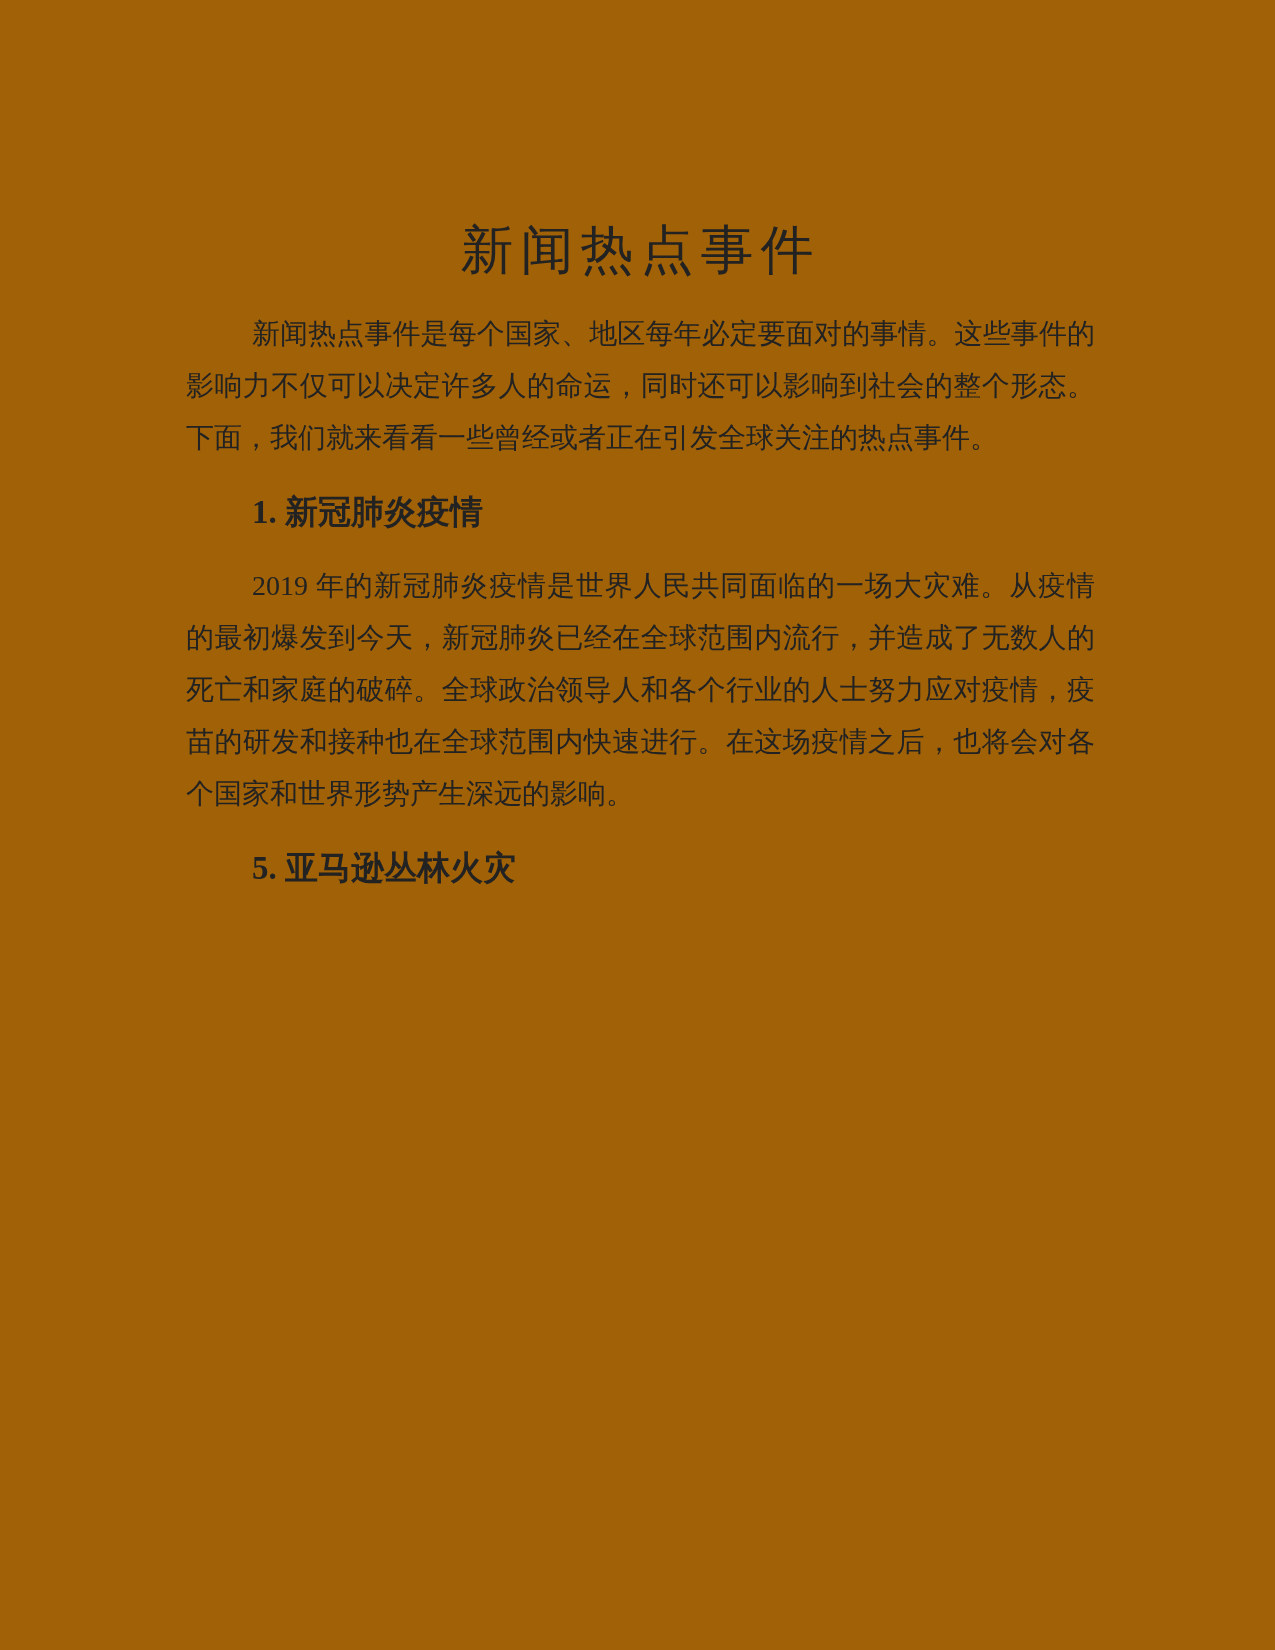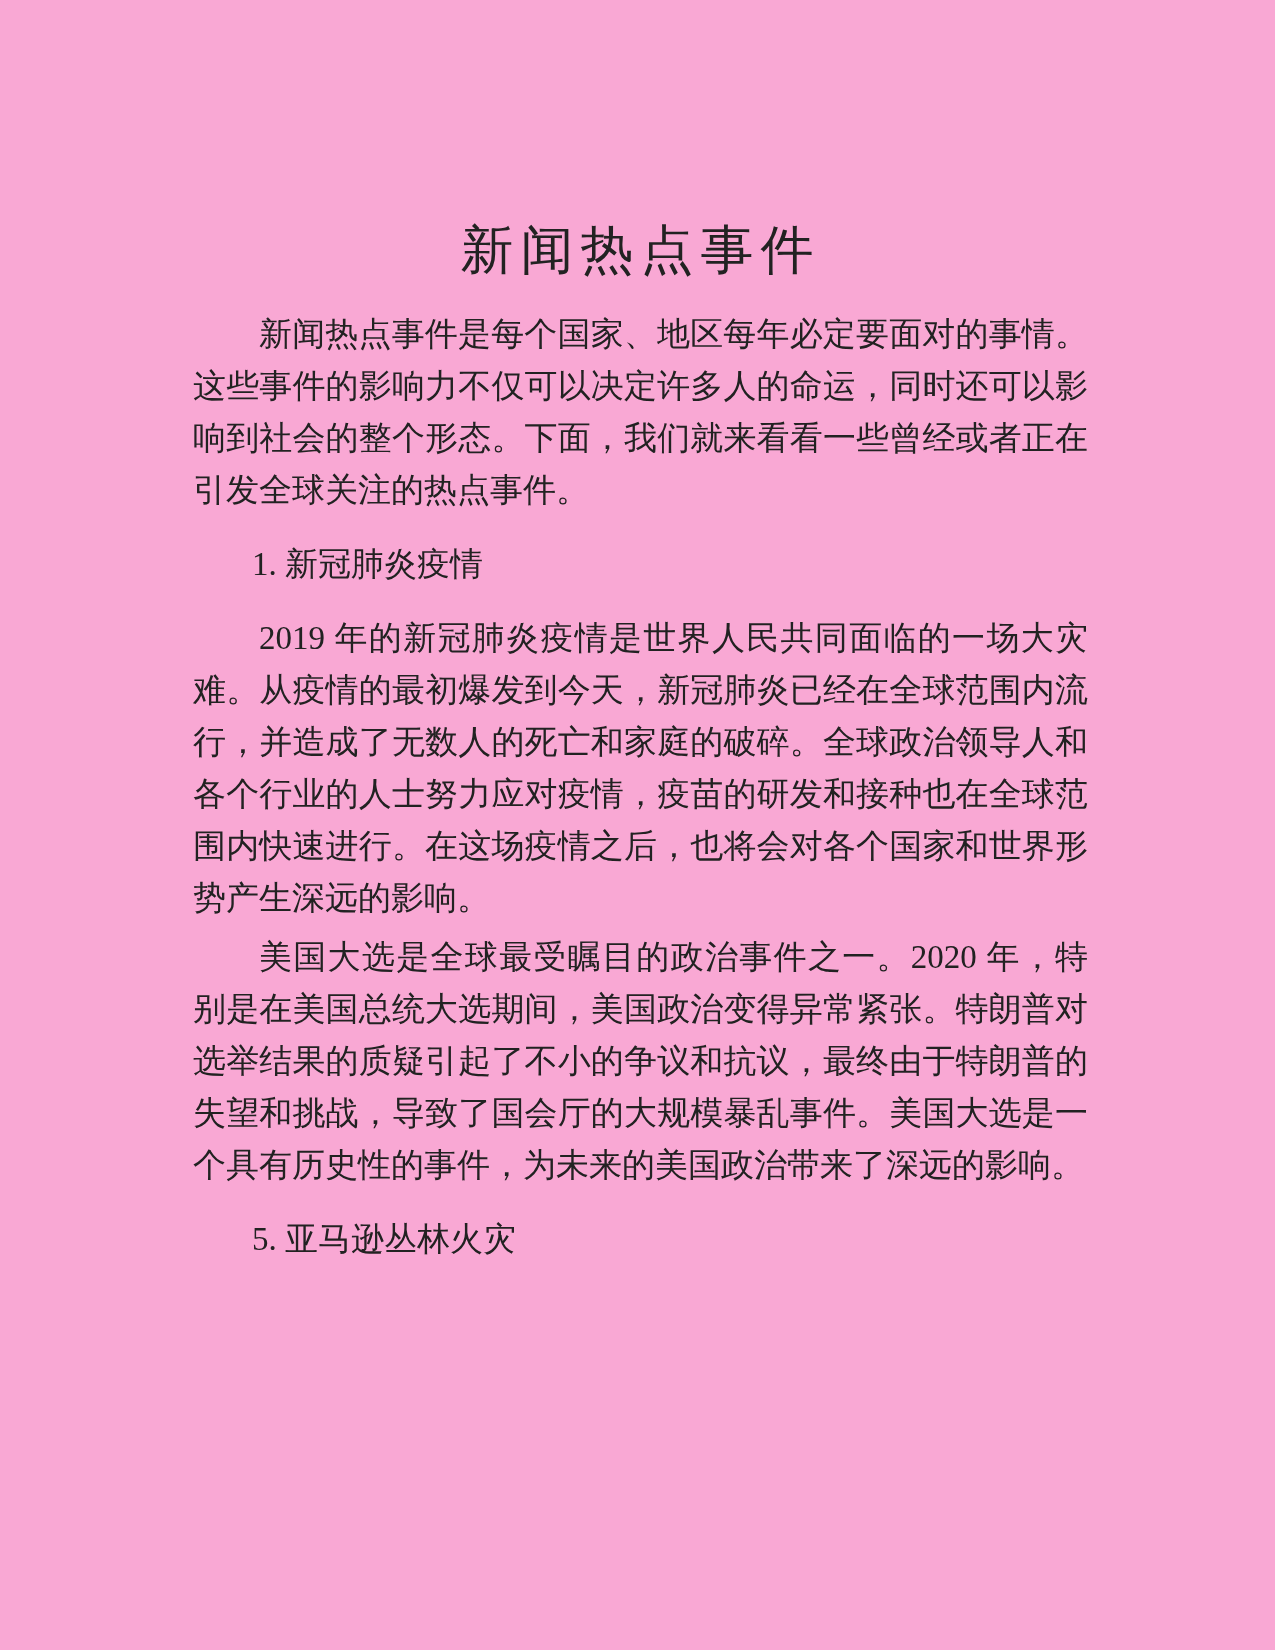--- a/index.html
+++ b/index.html
@@ -6,61 +6,60 @@
     margin: 0;
     padding: 0;
     background: #ffffff;
   }
   .page {
     position: relative;
     width: 1275px;
     height: 1650px;
     box-sizing: border-box;
     padding: 218px 180px 0 186px;
-    background: #f9a8d4;
+    background: #a16207;
     color: #222222;
     font-family: "Liberation Serif", "DejaVu Serif", serif;
     overflow: hidden;
   }
   .doc-title {
     margin: 0 0 26px 0;
     font-size: 53px;
     line-height: 64px;
     font-weight: normal;
     text-align: center;
     letter-spacing: 7px;
   }
   p.body {
-    margin: 7px;
-    font-size: 33px;
+    margin: 0;
+    font-size: 28px;
     line-height: 52px;
     text-align: justify;
     text-justify: inter-ideograph;
     text-indent: 66px;
     word-break: break-all;
     font-family: Liberation Serif, serif;
   }
   p.heading {
     margin: 22px 0;
     font-size: 33px;
     line-height: 52px;
-    font-weight: normal;
+    font-weight: bold;
     text-indent: 66px;
   }
 </style>
 </head>
 <body>
 
 <div class="page">
   <h1 class="doc-title">新闻热点事件</h1>
 
   <p class="body">新闻热点事件是每个国家、地区每年必定要面对的事情。这些事件的影响力不仅可以决定许多人的命运，同时还可以影响到社会的整个形态。下面，我们就来看看一些曾经或者正在引发全球关注的热点事件。</p>
 
   <p class="heading">1. 新冠肺炎疫情</p>
 
   <p class="body">2019 年的新冠肺炎疫情是世界人民共同面临的一场大灾难。从疫情的最初爆发到今天，新冠肺炎已经在全球范围内流行，并造成了无数人的死亡和家庭的破碎。全球政治领导人和各个行业的人士努力应对疫情，疫苗的研发和接种也在全球范围内快速进行。在这场疫情之后，也将会对各个国家和世界形势产生深远的影响。</p>
 
 
-  <p class="body">美国大选是全球最受瞩目的政治事件之一。2020 年，特别是在美国总统大选期间，美国政治变得异常紧张。特朗普对选举结果的质疑引起了不小的争议和抗议，最终由于特朗普的失望和挑战，导致了国会厅的大规模暴乱事件。美国大选是一个具有历史性的事件，为未来的美国政治带来了深远的影响。</p>
 
   <p class="heading">5. 亚马逊丛林火灾</p>
 
 </div>
 
 </body></html>

